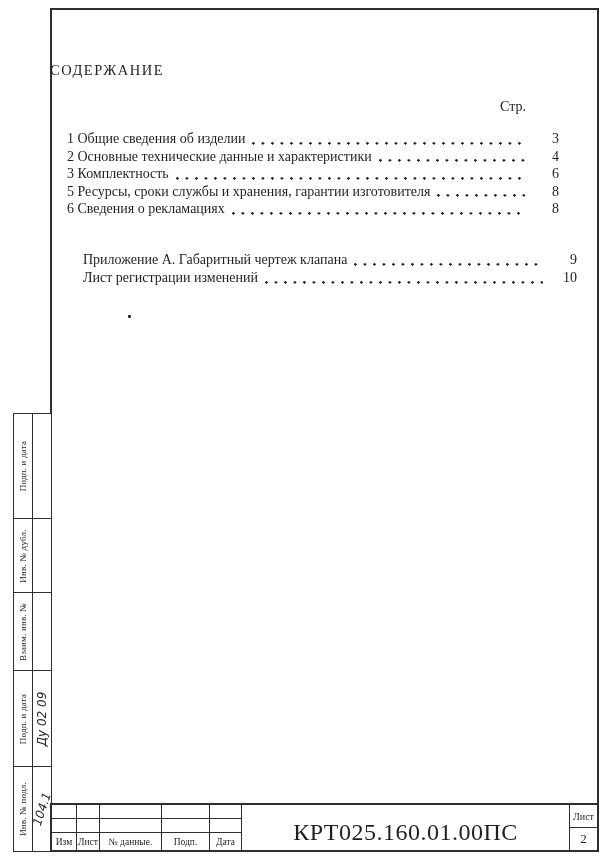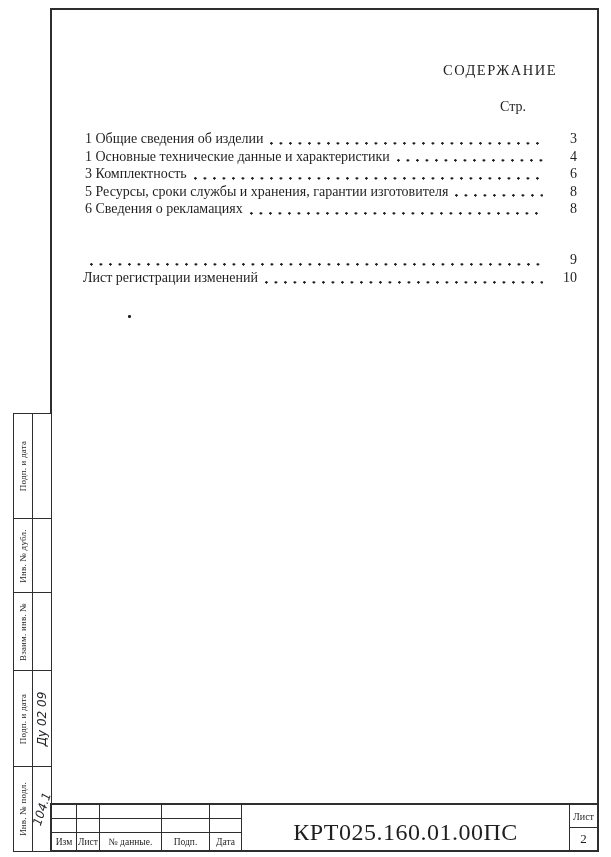--- a/index.html
+++ b/index.html
@@ -17,28 +17,28 @@
 
   
   .frame{
     position:absolute;left:50px;top:8px;width:549px;height:844px;
     border:2px solid var(--line);box-sizing:border-box;
   }
 
   
   .doc-title{
     position:absolute;top:62px;left:50px;width:507px;
-    text-align:right;font-size:14.5px;letter-spacing:1.5px;
+    text-align:left;font-size:14.5px;letter-spacing:1.5px;
     color:var(--ink);
   }
   .str-header{
     position:absolute;top:99px;left:500px;width:85px;text-align:left;
     font-size:14px;
   }
-  .toc{position:absolute;left:85px;top:131px;width:492px;}
+  .toc{position:absolute;left:67px;top:131px;width:492px;}
   .toc-extra{position:absolute;left:83px;top:252px;width:494px;}
   .toc-row{
     display:flex;align-items:baseline;height:17.6px;font-size:14px;
     white-space:nowrap;
   }
   .toc-extra .toc-row{height:18px;}
   .toc-label{white-space:nowrap;}
   .leader{
     flex:1;height:3px;align-self:flex-end;margin:0 8px 4px 7px;
     background-image:radial-gradient(circle at 1.4px 1.4px, var(--ink) 1.05px, transparent 1.45px);
@@ -121,21 +121,21 @@
 <div class="doc-title">СОДЕРЖАНИЕ</div>
 <div class="str-header">Стр.</div>
 
 <div class="toc">
   <div class="toc-row">
     <span class="toc-label">1 Общие сведения об изделии</span>
     <span class="leader"></span>
     <span class="pageno">3</span>
   </div>
   <div class="toc-row">
-    <span class="toc-label">1 Основные технические данные и характеристики</span>
+    <span class="toc-label">2 Основные технические данные и характеристики</span>
     <span class="leader"></span>
     <span class="pageno">4</span>
   </div>
   <div class="toc-row">
     <span class="toc-label">3 Комплектность</span>
     <span class="leader"></span>
     <span class="pageno">6</span>
   </div>
   <div class="toc-row">
     <span class="toc-label">5 Ресурсы, сроки службы и хранения, гарантии изготовителя</span>
@@ -144,20 +144,21 @@
   </div>
   <div class="toc-row">
     <span class="toc-label">6 Сведения о рекламациях</span>
     <span class="leader"></span>
     <span class="pageno">8</span>
   </div>
 </div>
 
 <div class="toc-extra">
   <div class="toc-row">
+    <span class="toc-label">Приложение А. Габаритный чертеж клапана</span>
     <span class="leader"></span>
     <span class="pageno">9</span>
   </div>
   <div class="toc-row">
     <span class="toc-label">Лист регистрации изменений</span>
     <span class="leader"></span>
     <span class="pageno">10</span>
   </div>
 </div>
 

